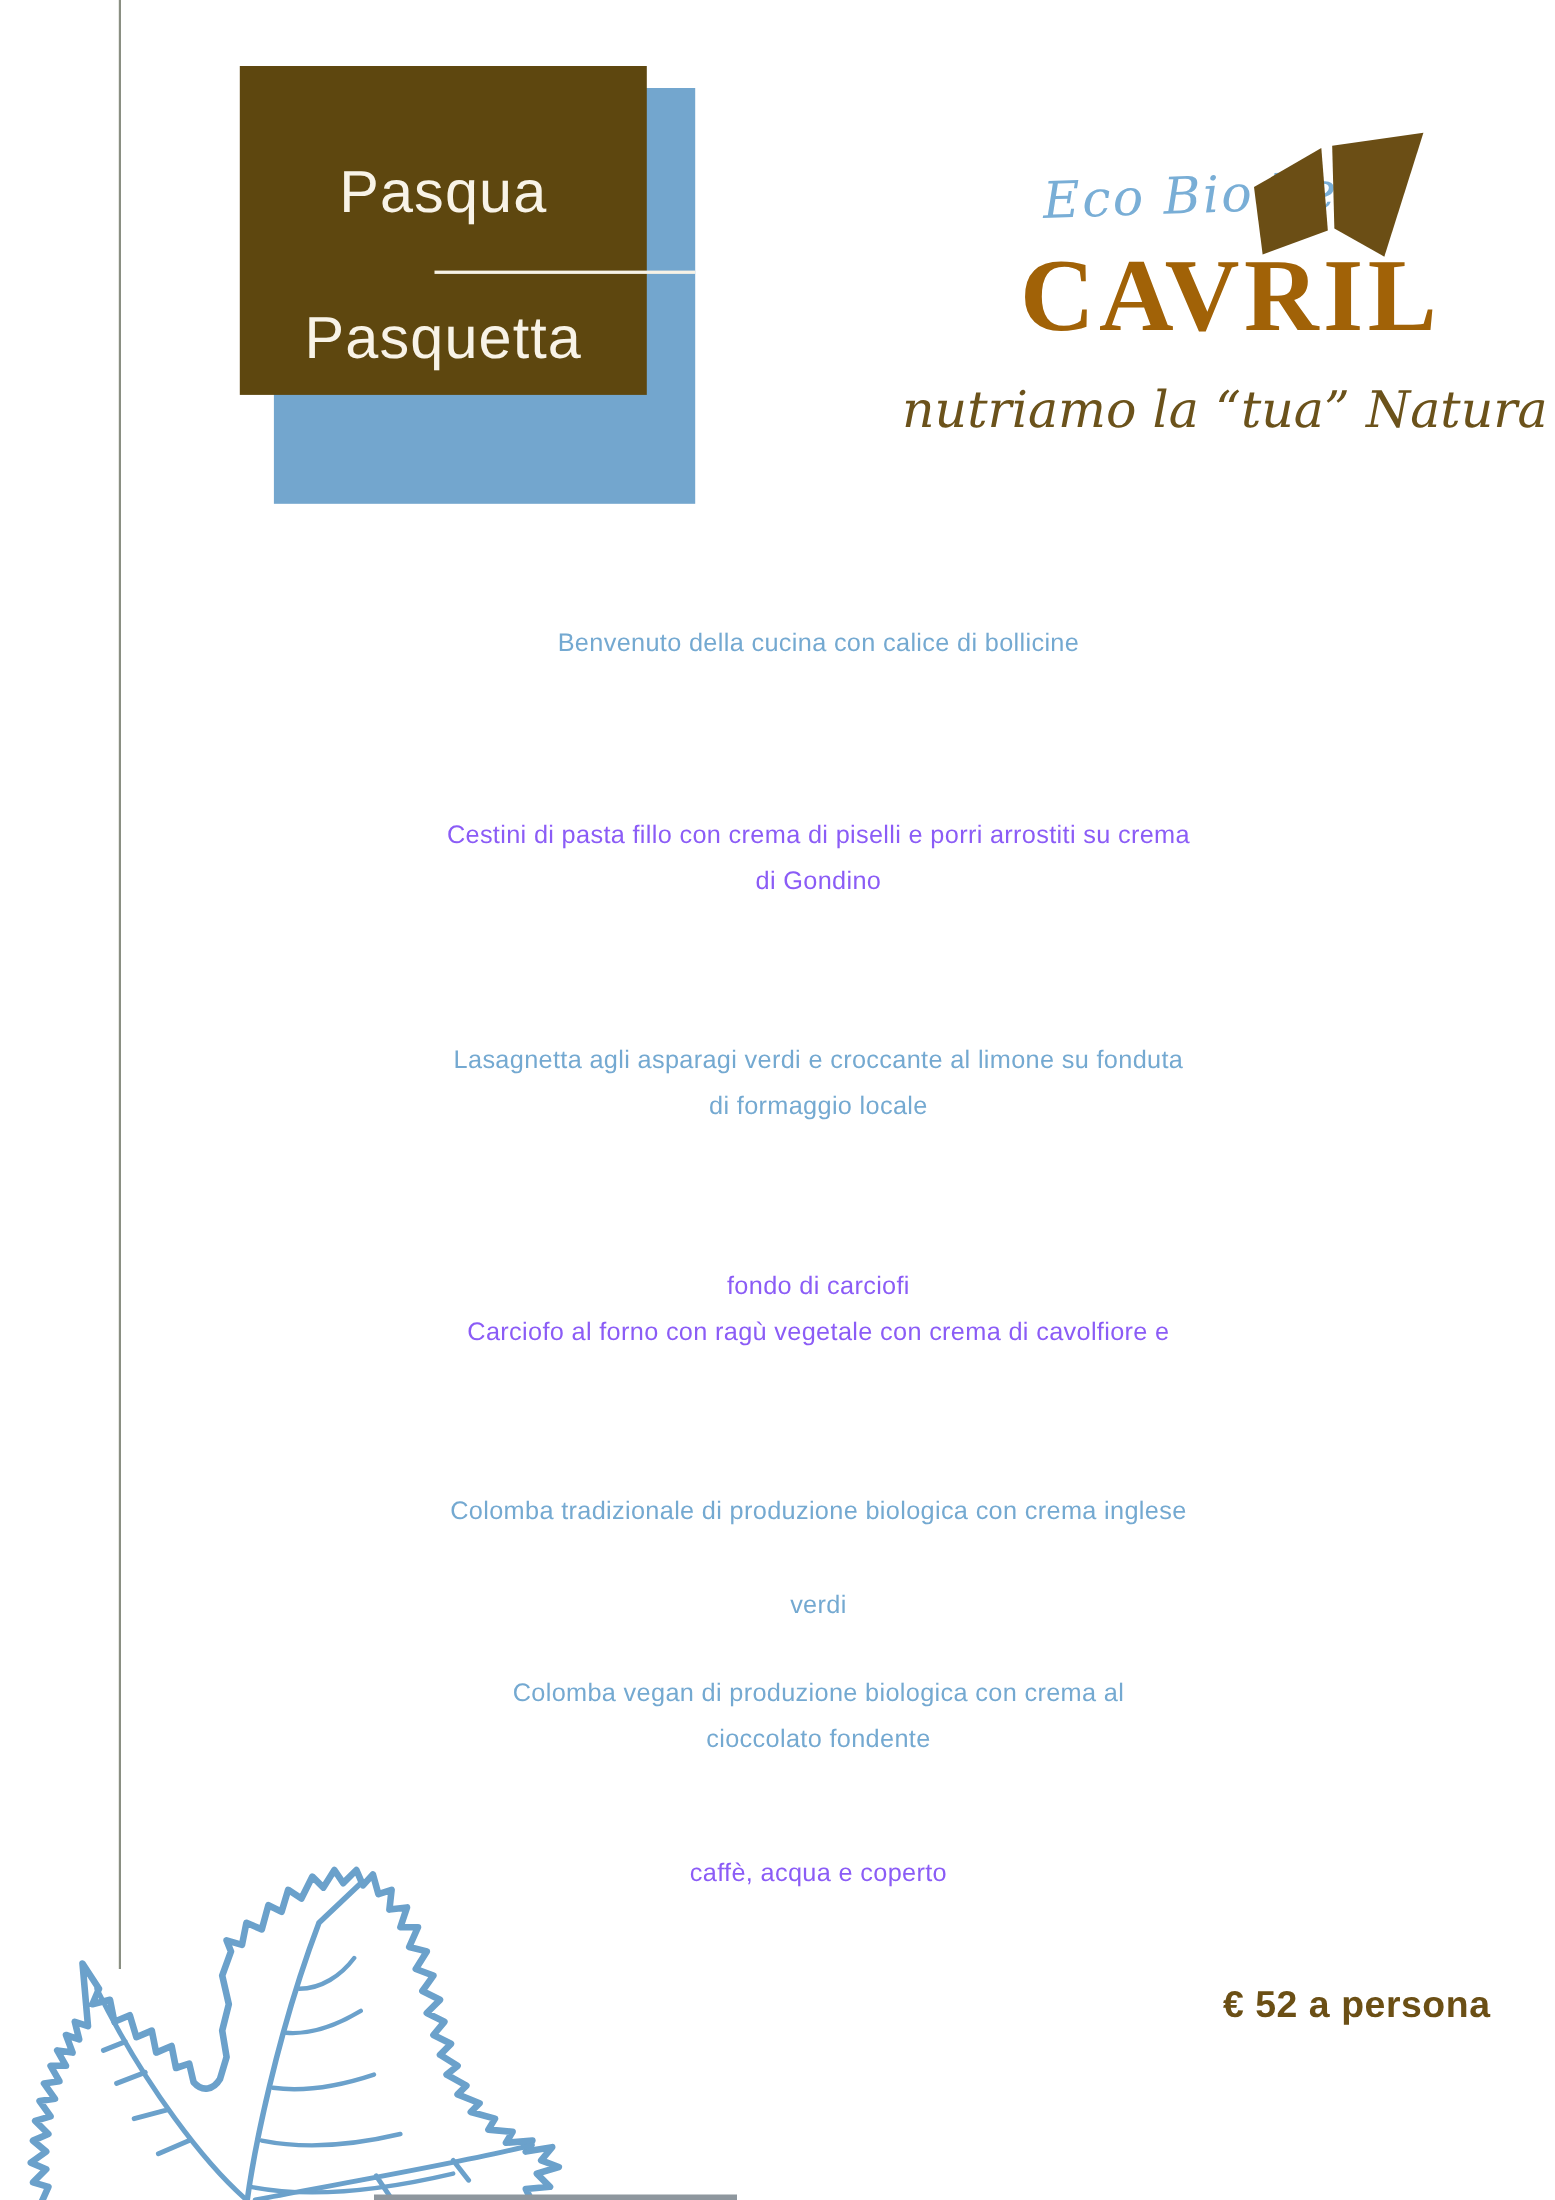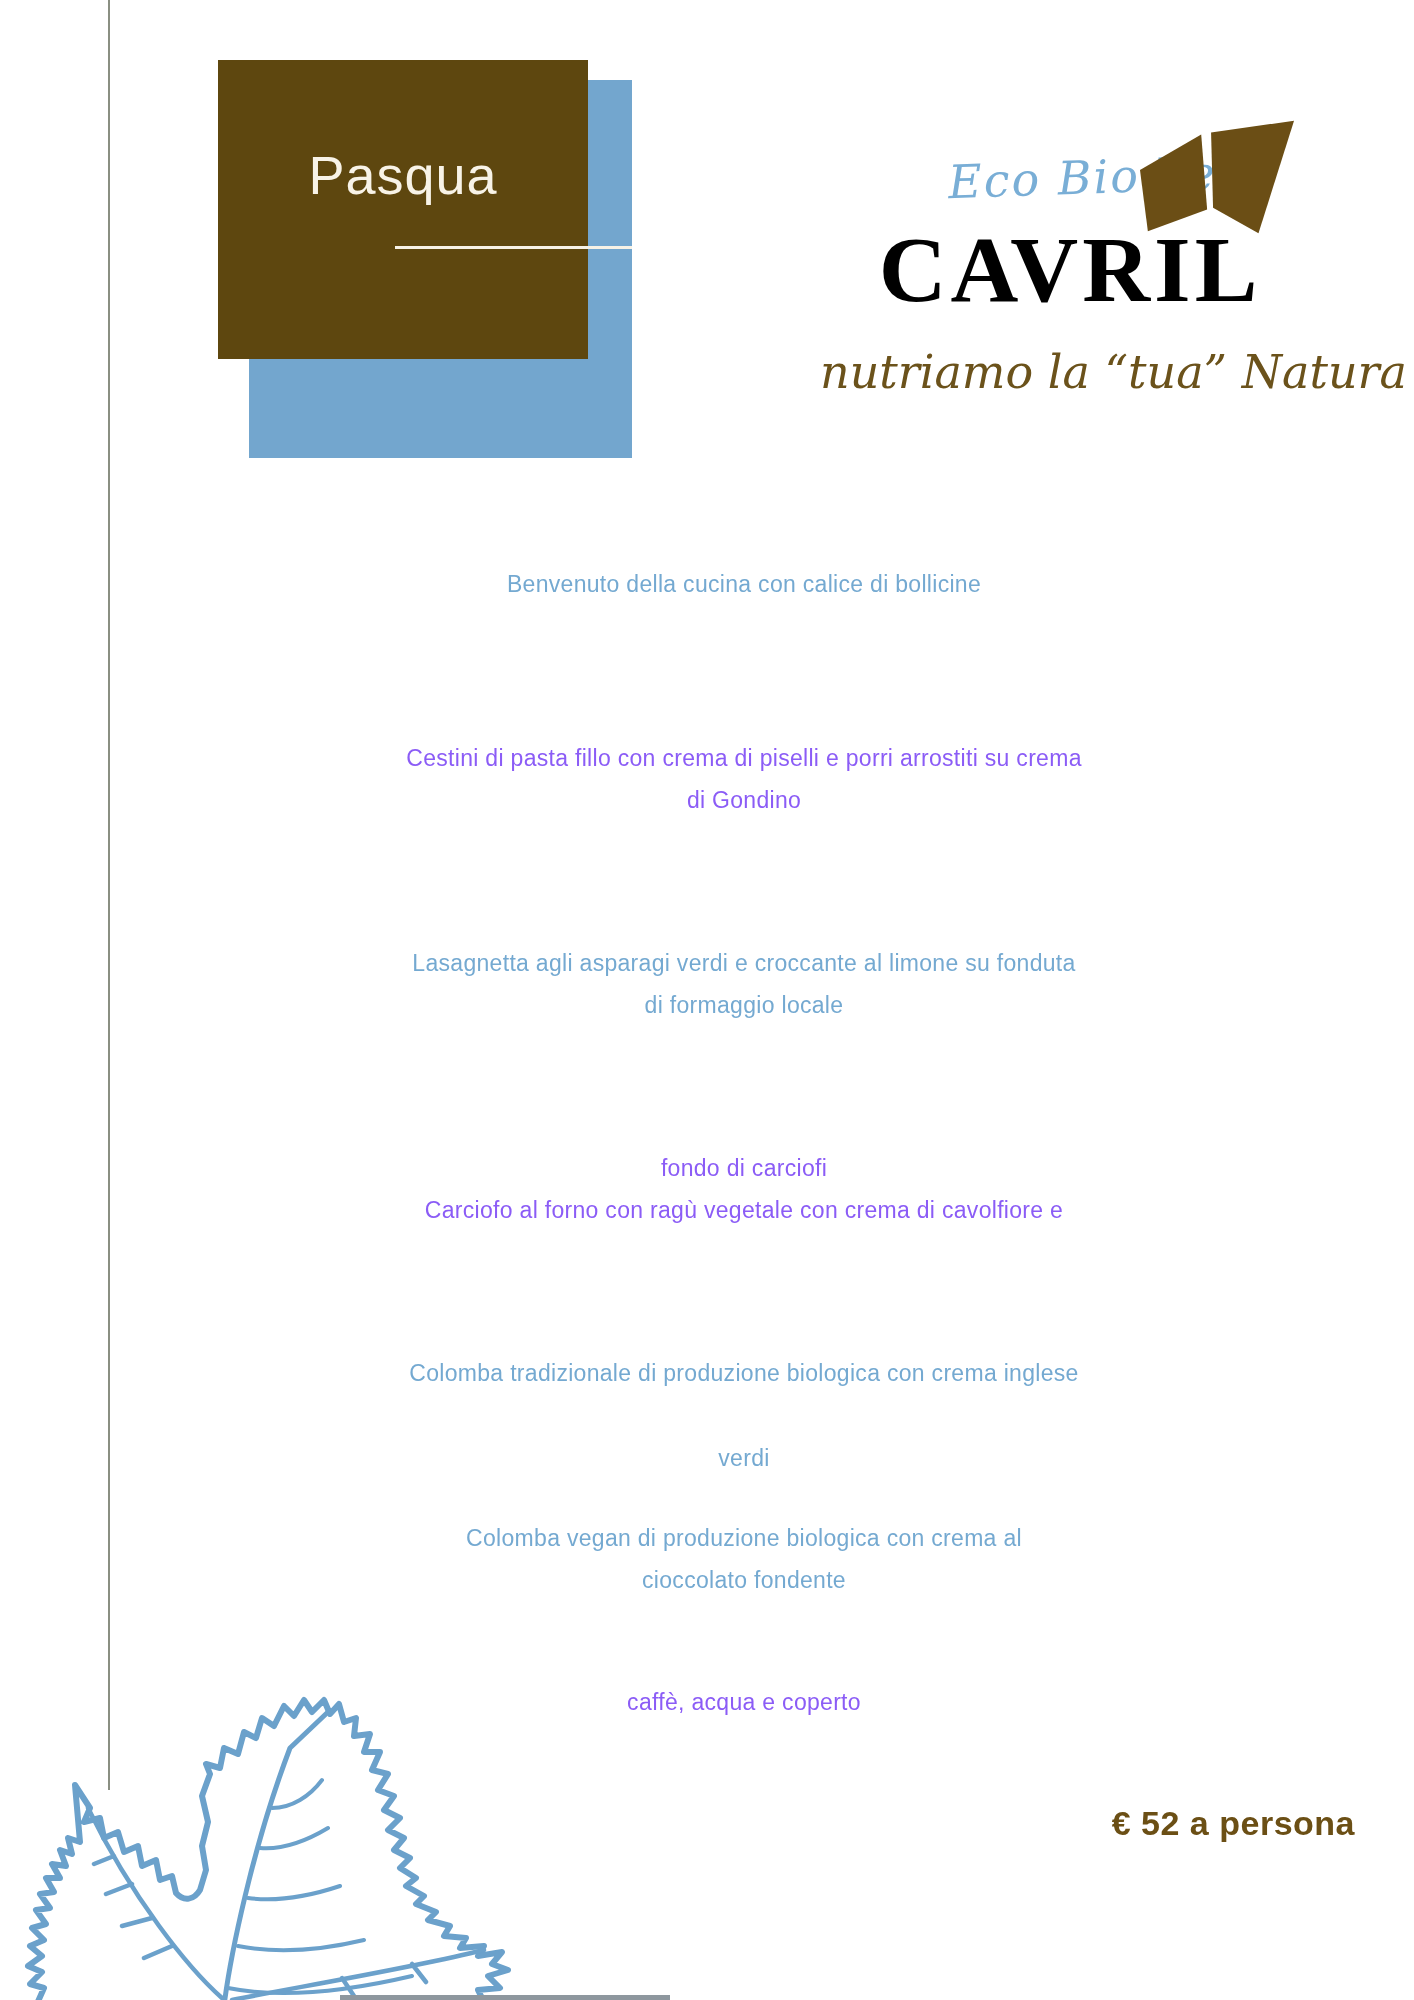--- a/index.html
+++ b/index.html
@@ -27,23 +27,23 @@
   
   .logo{position:absolute;left:820px;top:110px;width:510px;height:290px;z-index:2;}
   .logo-script-top{
     position:absolute;left:128px;top:40px;
     font-family:"DejaVu Serif", serif;font-style:italic;
     font-size:46px;color:#79aed6;letter-spacing:2px;white-space:nowrap;
     transform:rotate(-2deg);
   }
   .logo-flag{position:absolute;left:318px;top:8px;width:158px;height:120px;}
   .logo-name{
-    position:absolute;left:10px;top:112px;width:480px;text-align:center;
+    position:absolute;left:10px;top:112px;width:480px;text-align:right;
     font-family:"Liberation Serif", serif;font-weight:700;
-    font-size:94px;line-height:1;color:#000000;letter-spacing:4px;white-space:nowrap;
+    font-size:94px;line-height:1;color:#a16207;letter-spacing:4px;white-space:nowrap;
   }
   .logo-script-bottom{
     position:absolute;left:0;top:235px;width:500px;text-align:center;
     font-family:"DejaVu Serif", serif;font-style:italic;
     font-size:46px;color:#6b521b;white-space:nowrap;
   }
 
   
   .menu-item{
     position:absolute;left:150px;right:76px;
@@ -65,20 +65,21 @@
 </head>
 <body>
 
 <div id="page">
 
   <div class="vrule"></div>
 
   <div class="blue-square"></div>
   <div class="brown-box">
     <div class="title title-1">Pasqua</div>
+    <div class="title title-2">Pasquetta</div>
   </div>
   <div class="header-divider"></div>
 
   <div class="logo">
     <div class="logo-script-top">Eco Bio Veg</div>
     <svg class="logo-flag" viewBox="0 0 160 120" aria-hidden="true">
       <polygon points="2,52 64,16 70,92 10,114" fill="#6b4e15"></polygon>
       <polygon points="74,14 158,2 122,116 76,90" fill="#6b4e15"></polygon>
     </svg>
     <div class="logo-name">CAVRIL</div>

